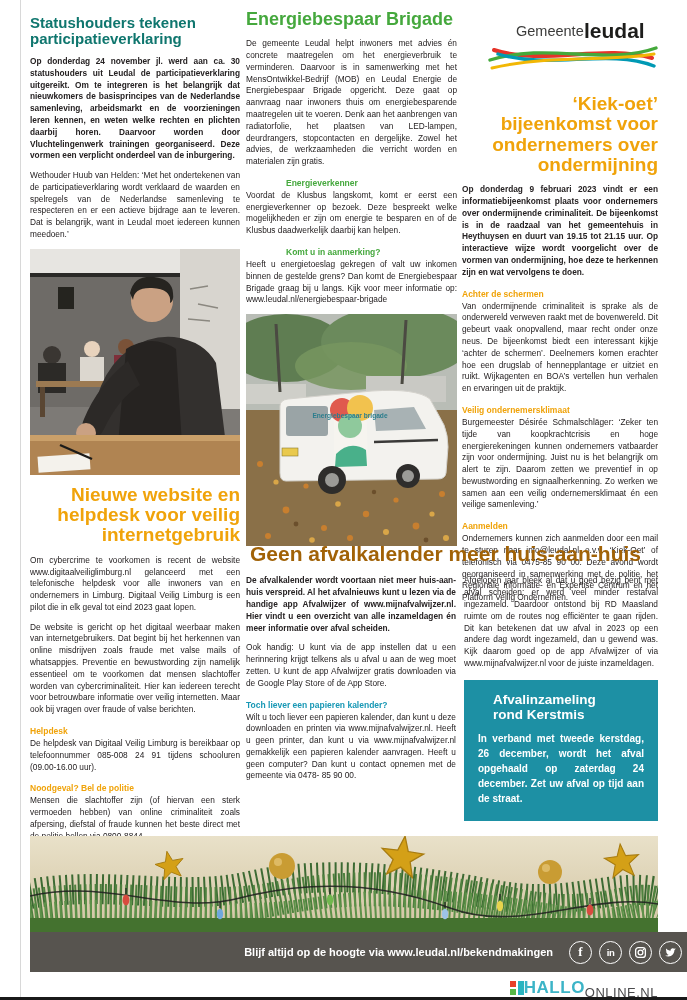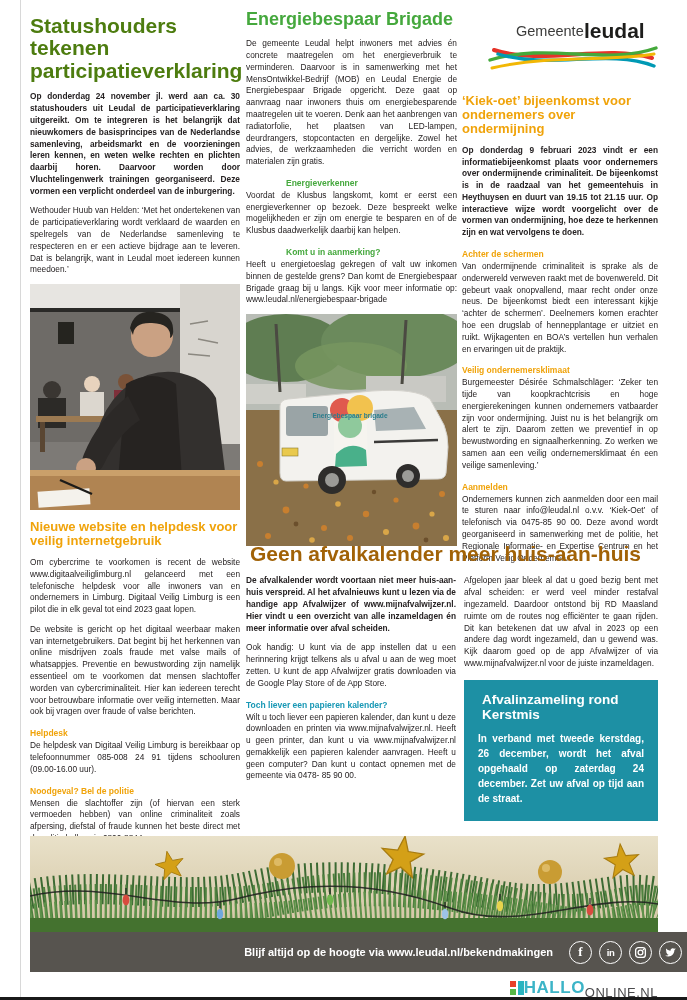--- a/index.html
+++ b/index.html
@@ -8,41 +8,41 @@
   .edge-line{position:absolute;left:20px;top:0;width:1px;height:997px;background:#d8d8d8;}
   .bottom-line{position:absolute;left:0;bottom:0;width:687px;height:3px;background:#191919;}
 
   .col{position:absolute;}
   #col1{left:30px;top:15px;width:210px;}
   #col2{left:246px;top:10px;width:211px;}
   #col3{left:462px;top:14px;width:196px;}
   #afval{left:246px;top:543px;width:412px;}
 
   h1{margin:0 0 9px;font-weight:700;line-height:1.07;}
-  .headline-teal{color:#4d7c0f;font-size:21px;}
+  .headline-teal{color:#0f766e;font-size:15px;}
   .headline-green{color:#45a83d;font-size:18px;}
-  .headline-orange{color:#f0a30a;font-size:13px;}
+  .headline-orange{color:#f0a30a;font-size:19px;text-align:right;}
   .headline-afval{color:#a16207;font-size:21px;margin:0 4px 10px;}
 
   p{margin:0 0 8px;font-size:8.3px;line-height:1.42;text-align:justify;}
   .intro{font-weight:700;}
   .subhead{font-size:8.5px;font-weight:700;margin:9px 0 1px;text-align:left;}
   .sub-green{color:#45a83d;padding-left:40px;}
   .sub-orange{color:#f0a30a;}
   .sub-teal{color:#1898b5;}
 
   .photo{display:block;margin:6px 0 10px;width:100%;}
   .logo-wrap{width:170px;margin:0 0 14px auto;}
 
   .afval-cols{display:flex;gap:8px;}
   .ac-left{width:211px;}
   .ac-right{width:195px;}
 
   .teal-box{background:#1d90a4;color:#ffffff;padding:13px 14px 15px;margin-top:10px;}
-  .teal-box h2{margin:0 4px 9px;font-size:13.5px;font-weight:700;line-height:1.1;}
+  .teal-box h2{margin:0 15px 9px;font-size:13.5px;font-weight:700;line-height:1.1;}
   .teal-box p{color:#ffffff;font-weight:700;font-size:10px;line-height:1.5;margin:0;text-align:justify;}
 
   #strip{position:absolute;left:30px;top:836px;width:628px;height:96px;}
   #bar{position:absolute;left:30px;top:932px;width:664px;height:40px;background:#57544f;
        display:flex;align-items:center;justify-content:flex-end;gap:16px;padding-right:12px;box-sizing:border-box;}
   .bar-text{color:#ffffff;font-weight:700;font-size:11px;}
   .socials{display:flex;gap:7px;}
   .soc{width:23px;height:23px;border:1.6px solid #fff;border-radius:50%;display:flex;
        align-items:center;justify-content:center;color:#fff;box-sizing:border-box;}
   .soc-f{font-family:"Liberation Serif",serif;font-weight:700;font-size:13px;}

